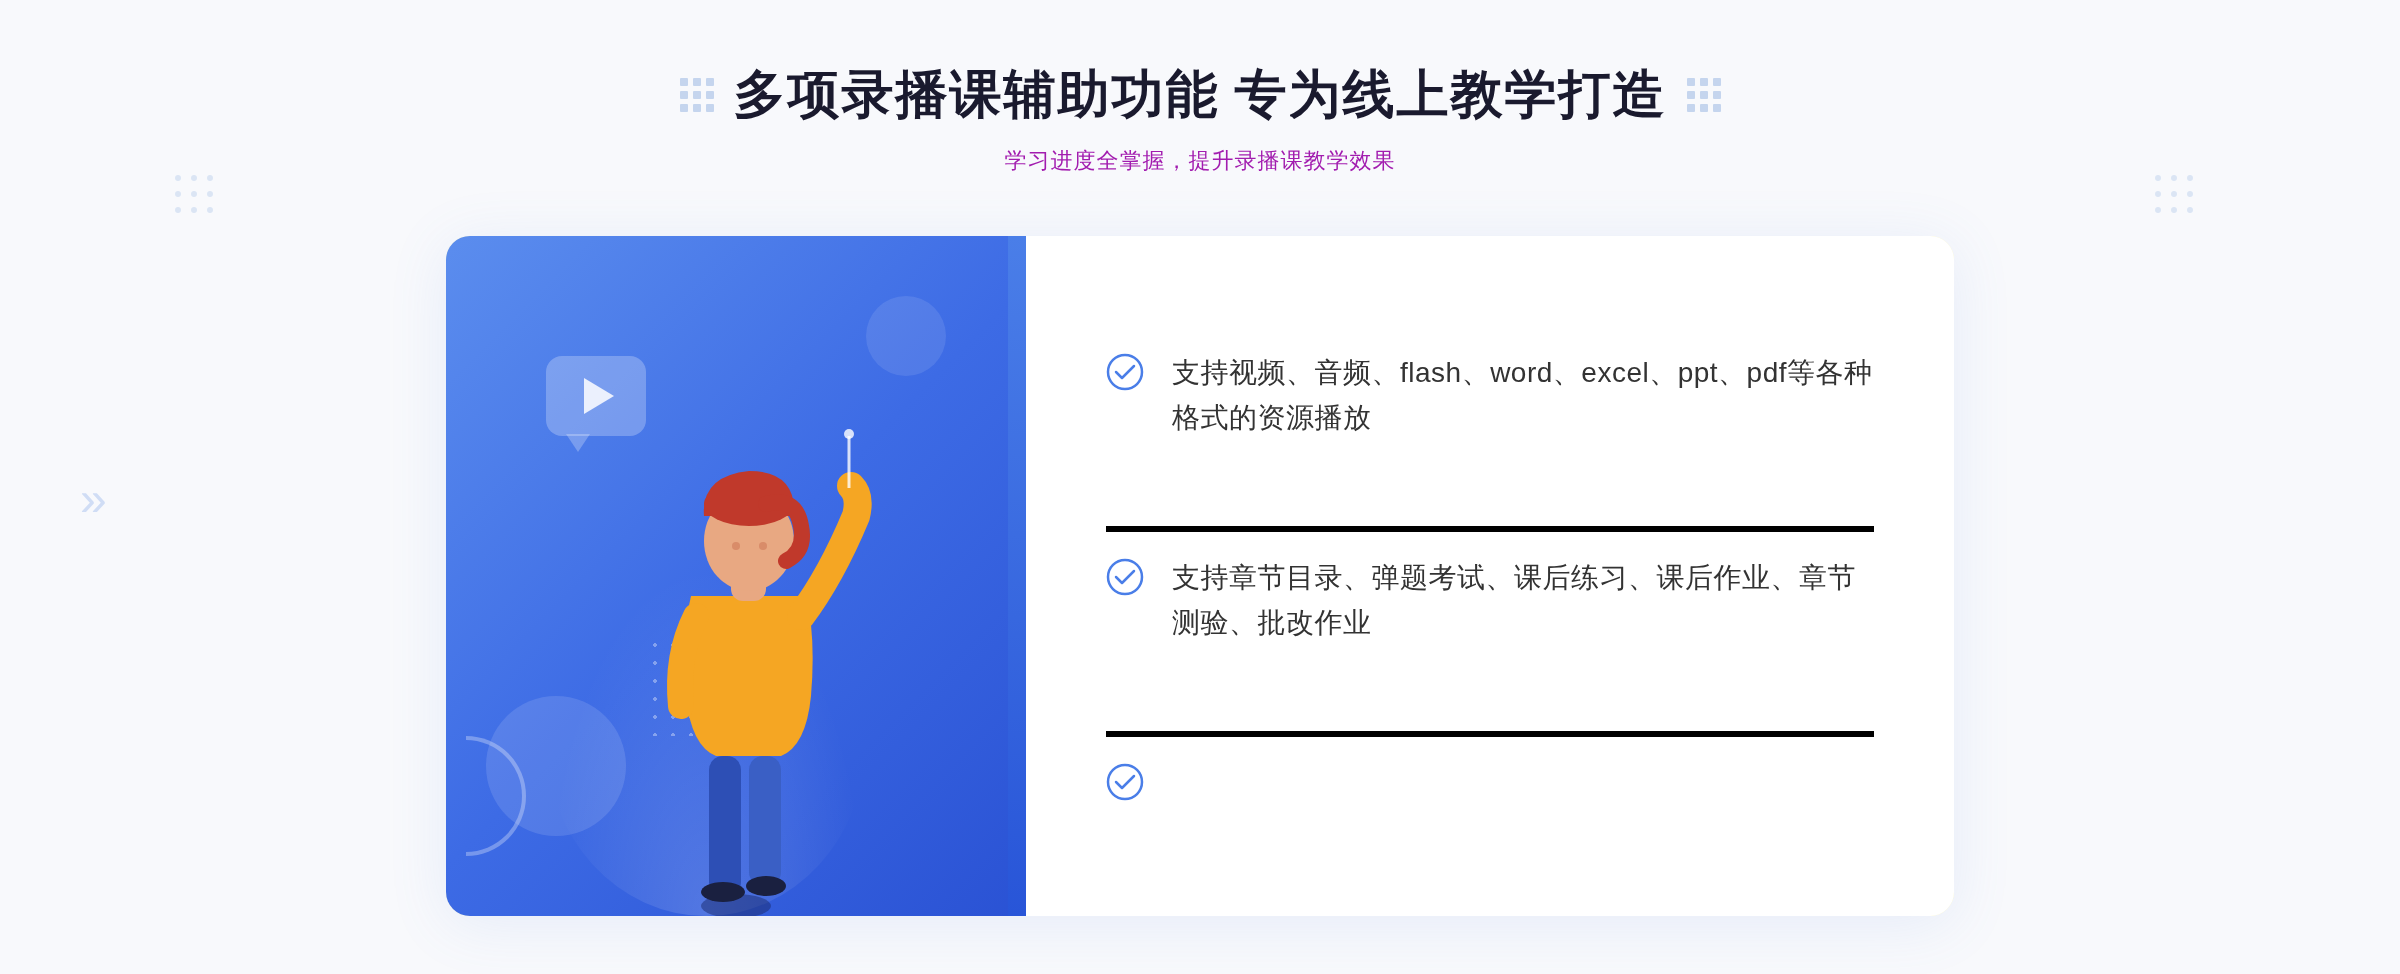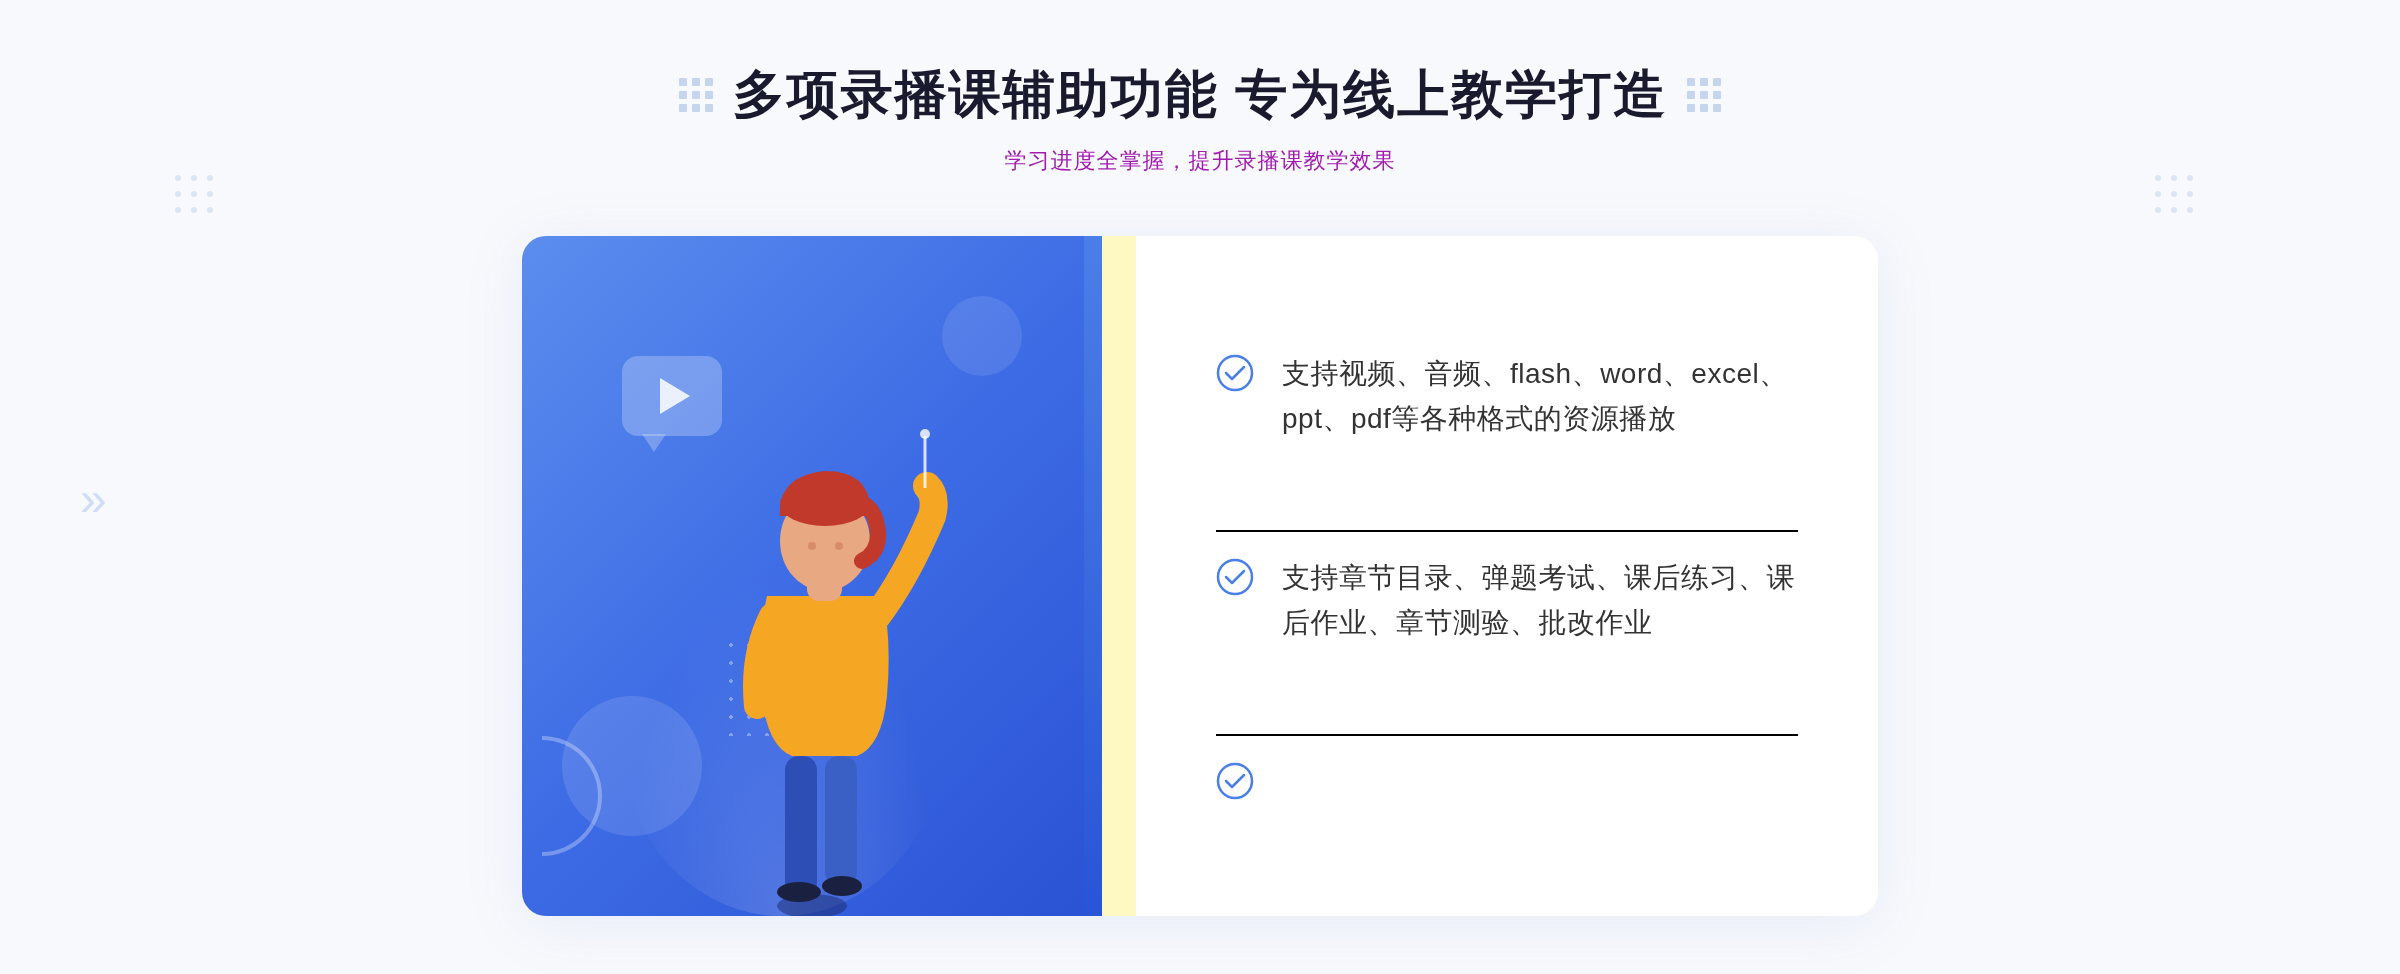--- a/index.html
+++ b/index.html
@@ -31,20 +31,21 @@
     }
 
     
     .header-section {
       display: flex;
       flex-direction: column;
       align-items: center;
       margin-bottom: 60px;
       position: relative;
       width: 100%;
+      font-family: Liberation Serif, serif;
     }
 
     .title-row {
       display: flex;
       align-items: center;
       gap: 20px;
       margin-bottom: 16px;
     }
 
     .title-dot-grid {
@@ -71,29 +72,28 @@
 
     .subtitle {
       font-size: 22px;
       color: #a21caf;
       font-weight: 400;
       letter-spacing: 1px;
     }
 
     
     .content-card {
-      width: 1356px;
+      width: 1508px;
       background: #fef9c3;
       border-radius: 24px;
       box-shadow: 0 8px 60px rgba(100, 140, 220, 0.12);
       display: flex;
       overflow: hidden;
       min-height: 680px;
       position: relative;
-      gap: 34px;
     }
 
     
     .illustration-panel {
       width: 580px;
       background: linear-gradient(135deg, #5b8dee 0%, #3d6be5 50%, #2a52d4 100%);
       position: relative;
       display: flex;
       align-items: center;
       justify-content: center;
@@ -198,21 +198,21 @@
     }
 
     .feature-item {
       display: flex;
       align-items: flex-start;
       gap: 28px;
       padding: 24px 0;
     }
 
     .feature-item + .feature-item {
-      border-top: 2px solid #000000;
+      border-top: 6px solid #000000;
     }
 
     .check-icon {
       width: 38px;
       height: 38px;
       flex-shrink: 0;
       margin-top: 2px;
     }
 
     .feature-text {

